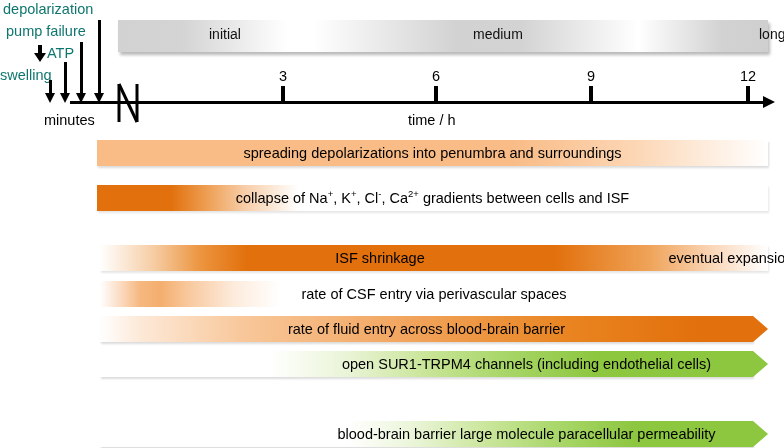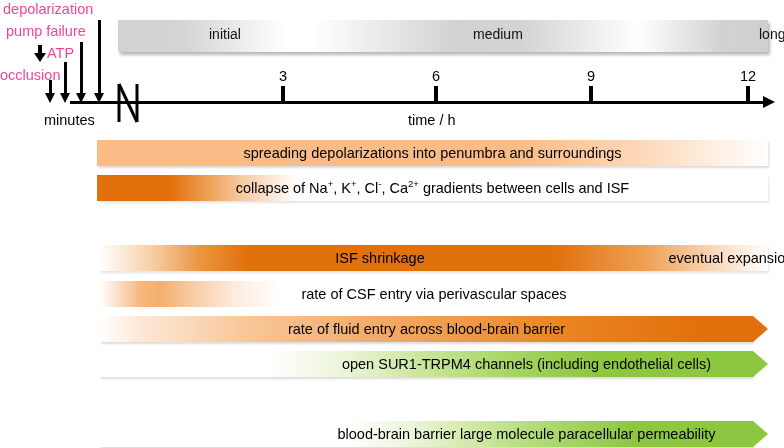--- a/index.html
+++ b/index.html
@@ -3,21 +3,21 @@
 <meta charset="utf-8">
 <style>
   html,body{margin:0;padding:0;background:#ffffff;}
   body{width:784px;height:448px;position:relative;overflow:hidden;
        font-family:"Liberation Sans","DejaVu Sans",sans-serif;
        -webkit-font-smoothing:antialiased;}
 
   .stage{position:absolute;left:0;top:0;width:784px;height:448px;}
 
   
-  .ev-label{position:absolute;font-size:14.5px;color:#ec4899;white-space:nowrap;line-height:1;}
+  .ev-label{position:absolute;font-size:14.5px;color:#0f766e;white-space:nowrap;line-height:1;}
   #lbl-depolarization{left:3px;  top:2px;}
   #lbl-pumpfailure  {left:6px;  top:24px;}
   #lbl-atp          {left:47px; top:46px;}
   #lbl-occlusion    {left:0px;  top:68px;}
 
   .atp-arrow{position:absolute;left:34px;top:45px;width:12px;height:17px;}
 
   
   .ev-arrow{position:absolute;width:11px;}
   .ev-arrow .shaft{position:absolute;left:4px;top:0;width:3px;background:#000;}
@@ -59,21 +59,21 @@
   sup,sub{font-size:9.5px;line-height:0;}
 </style>
 </head>
 <body>
 
 <div class="stage">
 
   <div class="ev-label" id="lbl-depolarization">depolarization</div>
   <div class="ev-label" id="lbl-pumpfailure">pump failure</div>
   <div class="ev-label" id="lbl-atp">ATP</div>
-  <div class="ev-label" id="lbl-occlusion">occlusion</div>
+  <div class="ev-label" id="lbl-occlusion">swelling</div>
 
   <svg class="atp-arrow" viewBox="0 0 12 17">
     <rect x="4" y="0" width="4" height="10" fill="#000"></rect>
     <polygon points="0,8 12,8 6,17" fill="#000"></polygon>
   </svg>
 
   <div class="ev-arrow" style="left:45px;top:80px;height:23px;">
     <div class="shaft" style="height:13px;"></div>
       <div class="head"></div>
   </div>
@@ -116,21 +116,21 @@
 
   <div id="minutes-lbl">minutes</div>
   <div id="time-lbl">time / h</div>
 
   <div class="row" style="left:97px;top:140px;width:671px;">
     <div class="band" style="background:linear-gradient(to right,#F9BC87 0%,#F9BC87 62%,#FCD6B4 80%,#ffffff 100%);
                 box-shadow:1px 2px 2px rgba(0,0,0,.14);"></div>
     <div class="txt centered">spreading depolarizations into penumbra and surroundings</div>
   </div>
 
-  <div class="row" style="left:97px;top:175px;width:671px;">
+  <div class="row" style="left:97px;top:185px;width:671px;">
     <div class="band" style="background:linear-gradient(to right,#E2700C 0%,#E2700C 11%,#EFA45C 17%,#F7CDA8 22%,#ffffff 30%,#ffffff 100%);
                 box-shadow:1px 2px 2px rgba(0,0,0,.10);"></div>
     <div class="txt centered" id="row2-label">collapse of Na<sup>+</sup>, K<sup>+</sup>, Cl<sup>-</sup>, Ca<sup>2+</sup> gradients between cells and ISF</div>
   </div>
 
 
   <div class="row" style="left:100px;top:245px;width:668px;">
     <div class="band" style="background:linear-gradient(to right,#ffffff 0%,#F6CDA4 8%,#EC9540 15%,#E2700C 22%,#E2700C 68%,#EFA257 82%,#FAD8BB 92%,#ffffff 100%);
                 box-shadow:1px 2px 2px rgba(0,0,0,.10);"></div>
     <div class="txt" style="left:0;width:560px;text-align:center;">ISF shrinkage</div>

